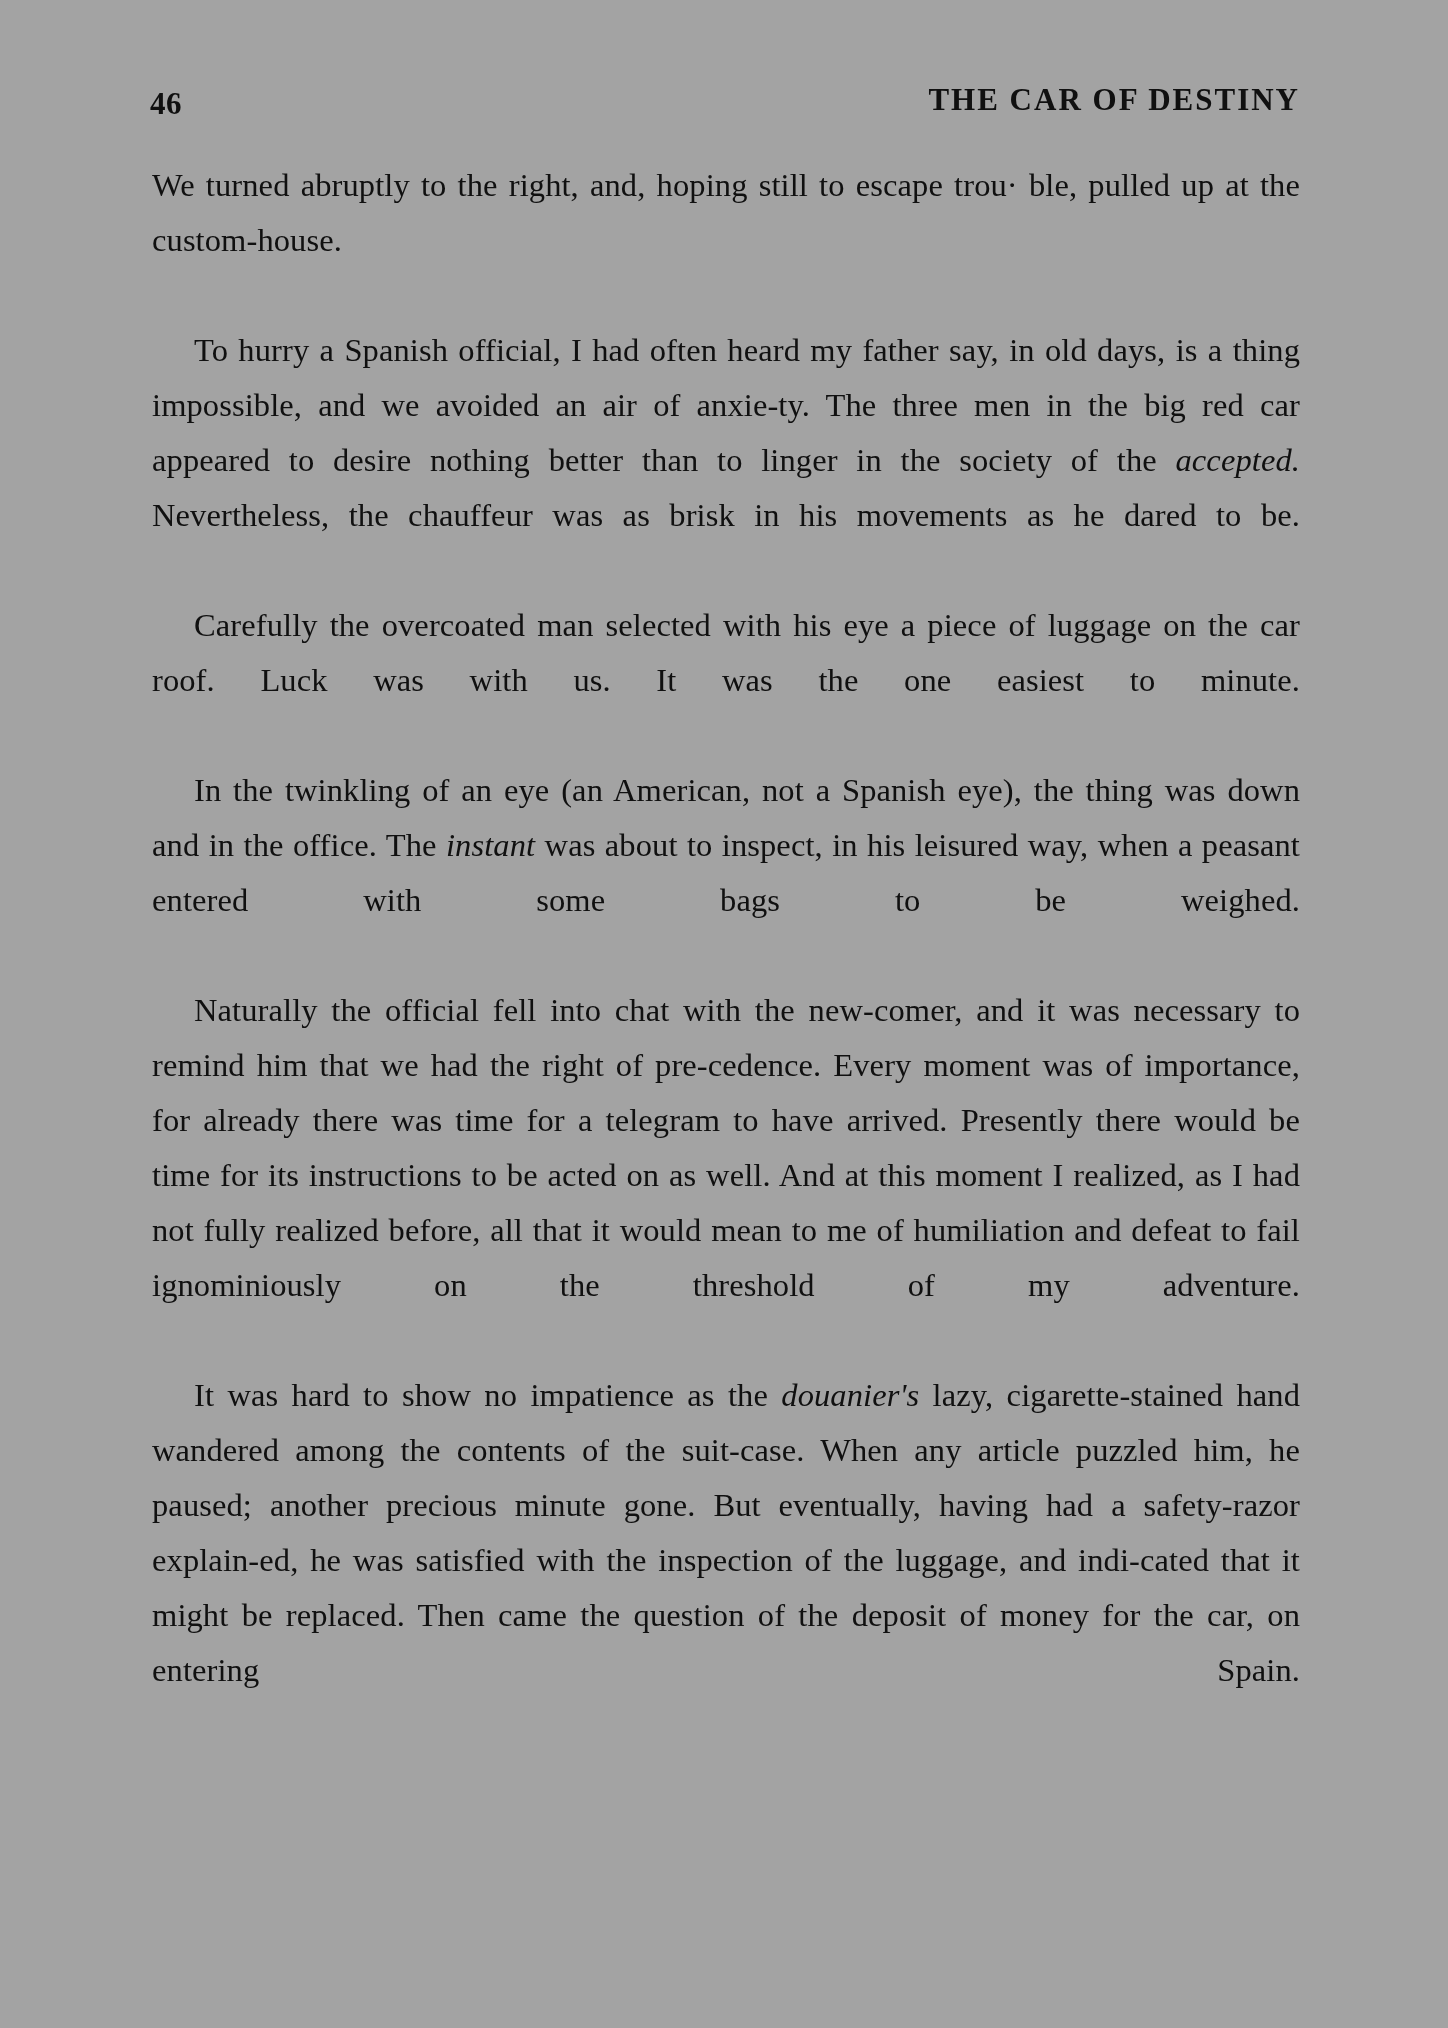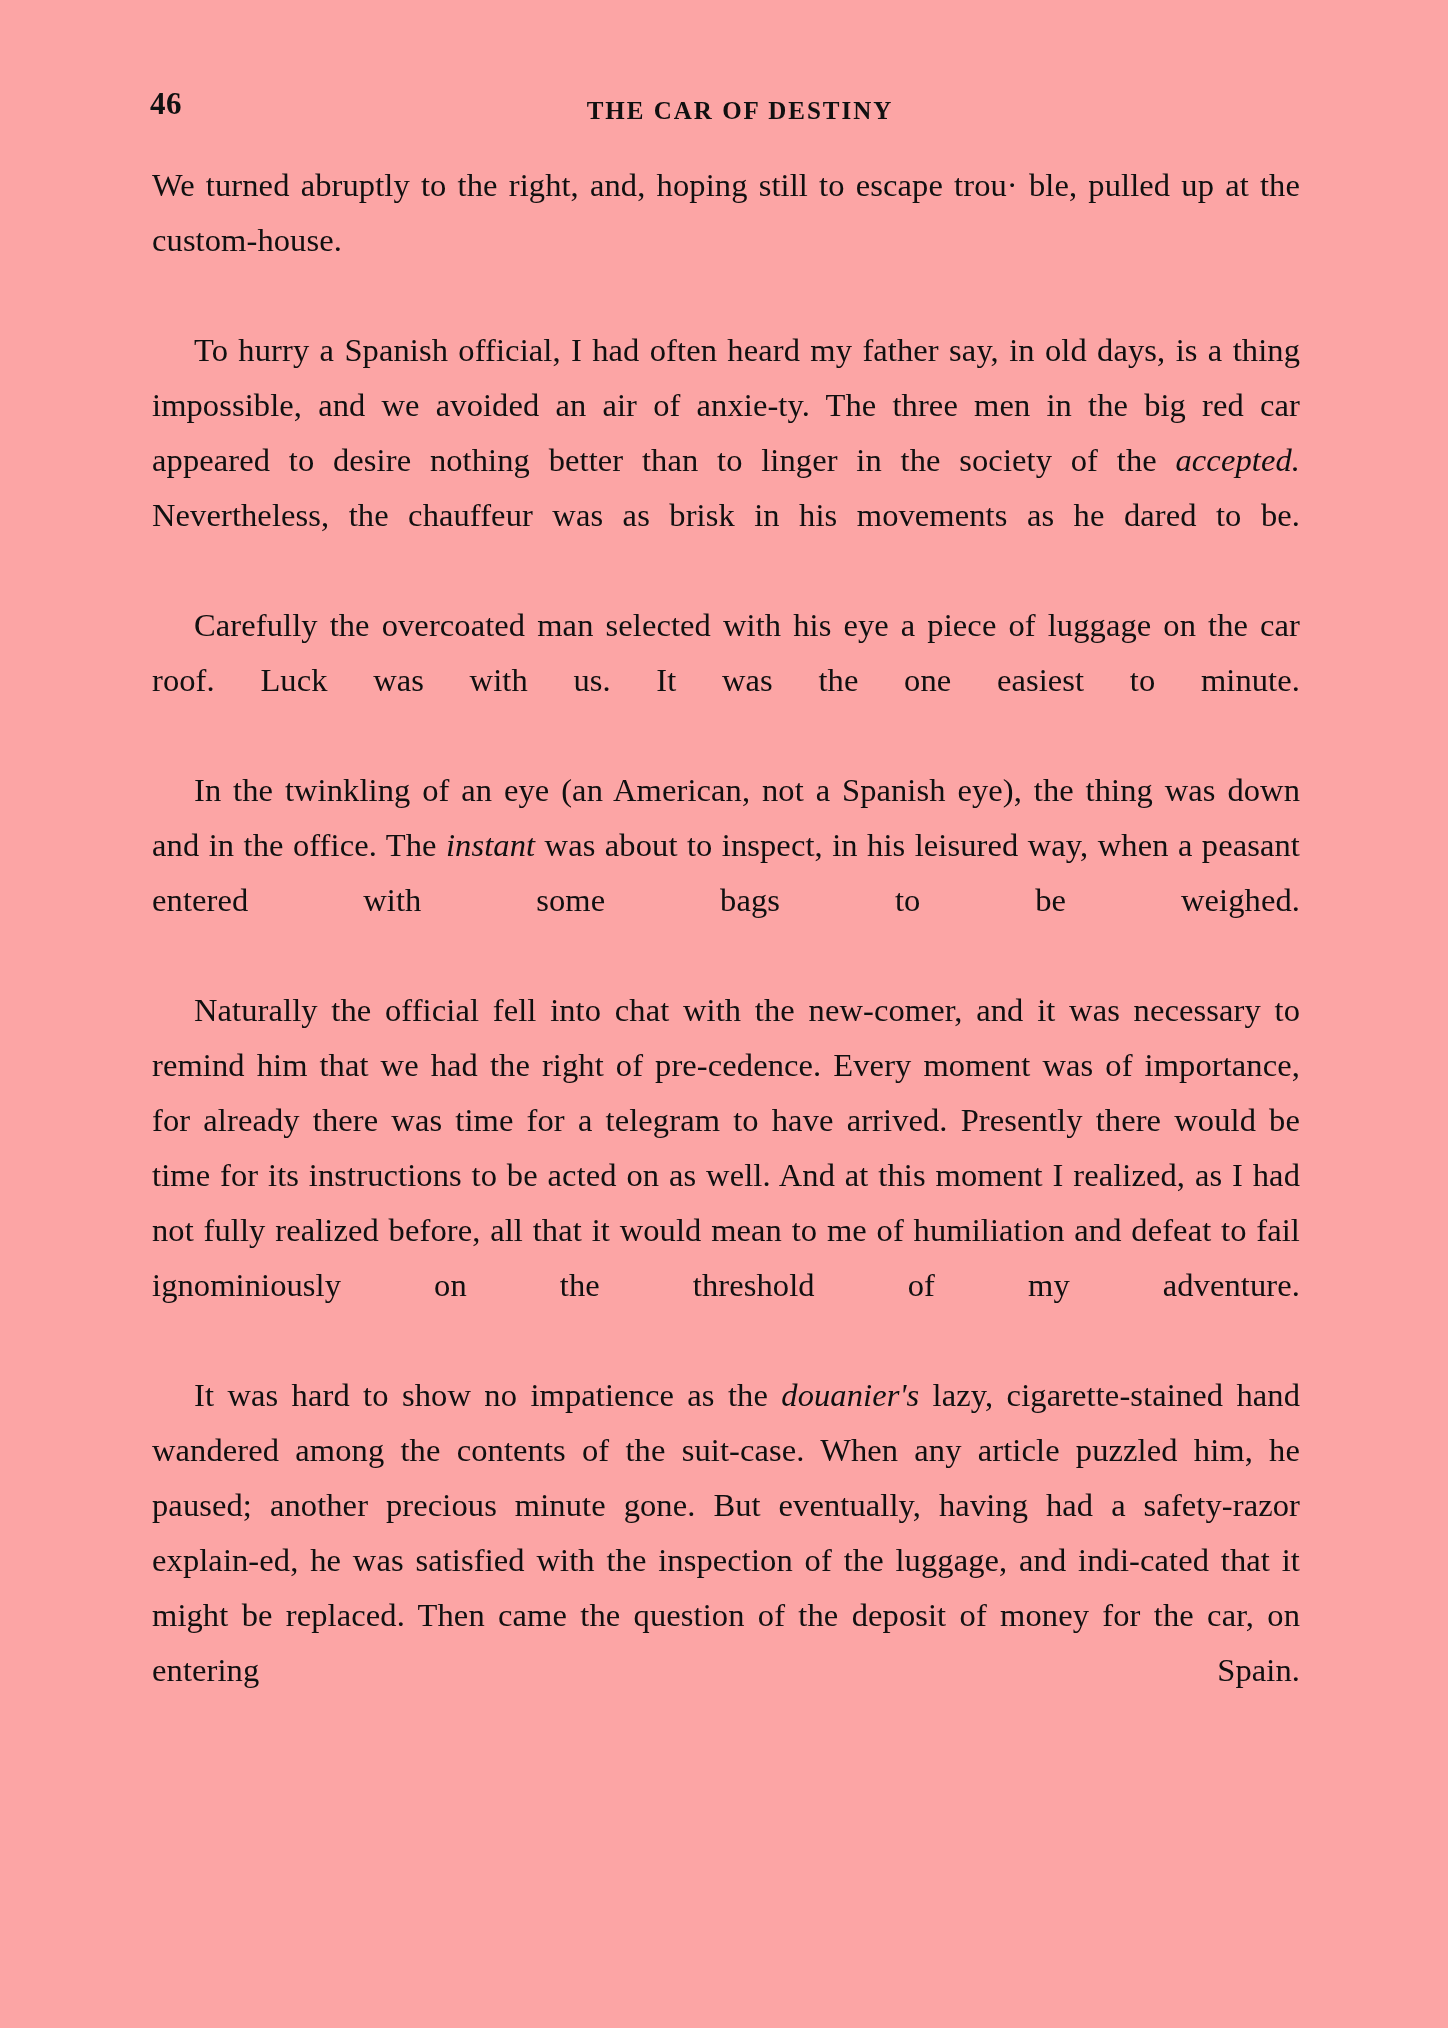--- a/index.html
+++ b/index.html
@@ -13,44 +13,44 @@
     font-family: "Liberation Serif", serif;
     color: #101010;
     position: relative;
     overflow: hidden;
   }
   .page {
     position: absolute;
     left: 0; top: 0;
     width: 1448px;
     height: 2028px;
-    background: #fca5a5;
+    background: #a3a3a3;
   }
   .header {
     position: absolute;
     left: 150px;
     top: 80px;
     width: 1150px;
     height: 46px;
   }
   .folio {
     position: absolute;
     left: 0;
     top: 6px;
     font-size: 31px;
     font-weight: bold;
     letter-spacing: 0.5px;
   }
   .running-title {
     position: absolute;
     left: 0;
-    top: 17px;
+    top: 2px;
     width: 1150px;
-    text-align: center;
-    font-size: 25px;
+    text-align: right;
+    font-size: 31px;
     letter-spacing: 2.0px;
     font-weight: bold;
     padding-left: 30px;
     box-sizing: border-box;
   }
   .body-text {
     position: absolute;
     left: 152px;
     top: 158px;
     width: 1148px;

